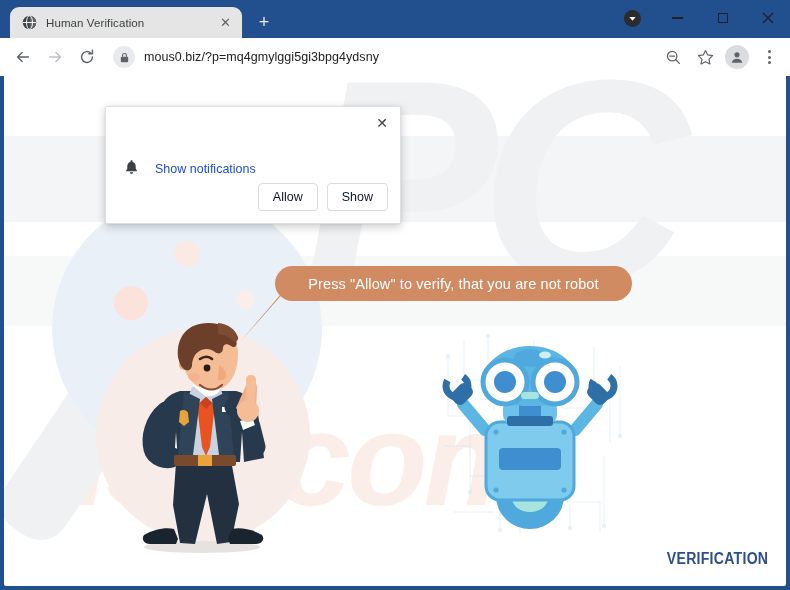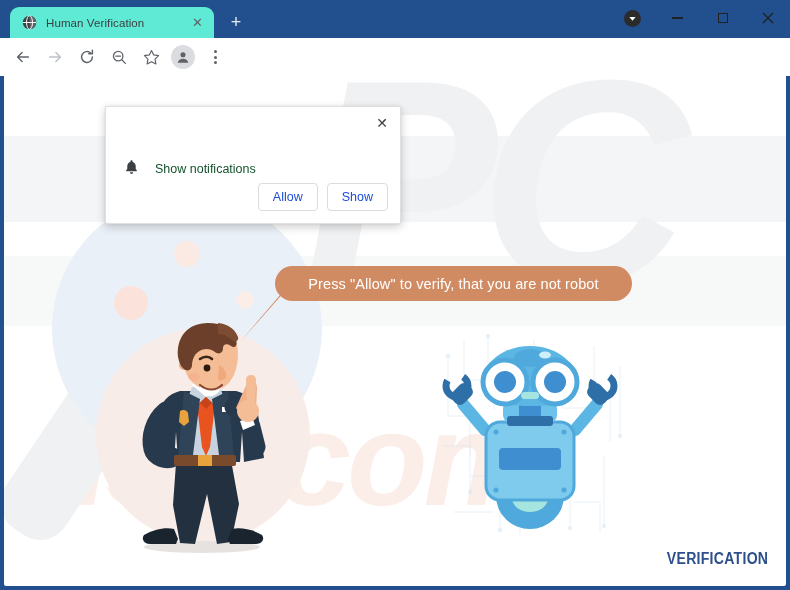--- a/index.html
+++ b/index.html
@@ -19,22 +19,22 @@
 
   
   .tabstrip {
     height: 38px; position: relative;
     display: flex; align-items: flex-end;
     padding-left: 10px;
     flex-shrink: 0;
   }
   .tab {
     position: relative;
-    width: 204px; height: 31px;
-    background: #5eead4;
+    width: 232px; height: 31px;
+    background: #e5e5e5;
     border-radius: 9px 9px 0 0;
     display: flex; align-items: center;
     padding: 0 8px 0 12px;
     gap: 9px;
     box-shadow: 0 -1px 0 rgba(0,0,0,.04);
   }
   .tab-favicon {
     width: 15px; height: 15px; flex-shrink: 0;
     display: flex; align-items: center; justify-content: center;
   }
@@ -199,29 +199,29 @@
     color: #3c4043; font-size: 14px; line-height: 1;
   }
   .dialog-title {
     position: absolute; left: 17px; top: 24px;
     font-size: 14.5px; color: #202124; letter-spacing: .1px;
   }
   .dialog-perm {
     position: absolute; left: 18px; top: 52px;
     display: flex; align-items: center; gap: 16px;
   }
-  .dialog-perm .lbl { font-size: 12.5px; color: #14532d; }
+  .dialog-perm .lbl { font-size: 12.5px; color: #1d4ed8; }
   .dialog-actions {
     position: absolute; right: 12px; bottom: 12px;
     display: flex; gap: 9px;
   }
   .dlg-btn {
     min-width: 58px; height: 28px; padding: 0 14px;
     border: 1px solid #dadce0; border-radius: 4px;
-    background: #fff; color: #1d4ed8;
+    background: #fff; color: #0f172a;
     font-size: 12.5px; font-family: "Liberation Sans", sans-serif;
     display: flex; align-items: center; justify-content: center;
   }
 </style>
 </head>
 <body>
 
 <div class="window">
 
   <div class="tabstrip">
@@ -274,20 +274,29 @@
           <path d="M4 10h12M11 5l5 5-5 5" fill="none" stroke="#bdc1c6" stroke-width="1.6" stroke-linecap="round" stroke-linejoin="round"></path>
         </svg>
     </div>
     <div class="tb-icon">
       <svg width="18" height="18" viewBox="0 0 20 20">
         <path d="M16 10a6 6 0 1 1-1.9-4.4" fill="none" stroke="#5f6368" stroke-width="1.6" stroke-linecap="round"></path>
         <path d="M16 2.4V6.4h-4" fill="none" stroke="#5f6368" stroke-width="1.6" stroke-linecap="round" stroke-linejoin="round"></path>
       </svg>
     </div>
 
+    <div class="omnibox">
+      <span class="lockpill">
+        <svg width="11" height="11" viewBox="0 0 12 12">
+          <rect x="2" y="5.2" width="8" height="6" rx="1" fill="#5f6368"></rect>
+          <path d="M3.9 5.2V3.8a2.1 2.1 0 0 1 4.2 0v1.4" fill="none" stroke="#5f6368" stroke-width="1.2"></path>
+        </svg>
+      </span>
+      <span class="url">mous0.biz/?p=mq4gmylggi5gi3bpg4ydsny</span>
+    </div>
 
     <div class="tb-icon">
       <svg width="17" height="17" viewBox="0 0 18 18">
         <circle cx="7.6" cy="7.6" r="5" fill="none" stroke="#5f6368" stroke-width="1.4"></circle>
         <path d="M5.2 7.6h4.8M11.2 11.2l4 4" stroke="#5f6368" stroke-width="1.4" stroke-linecap="round"></path>
       </svg>
     </div>
     <div class="tb-icon">
       <svg width="17" height="17" viewBox="0 0 18 18">
         <path d="M9 1.6l2.3 4.7 5.2.75-3.75 3.65.9 5.15L9 13.4l-4.65 2.45.9-5.15L1.5 7.05l5.2-.75z" fill="none" stroke="#5f6368" stroke-width="1.25" stroke-linejoin="round"></path>

